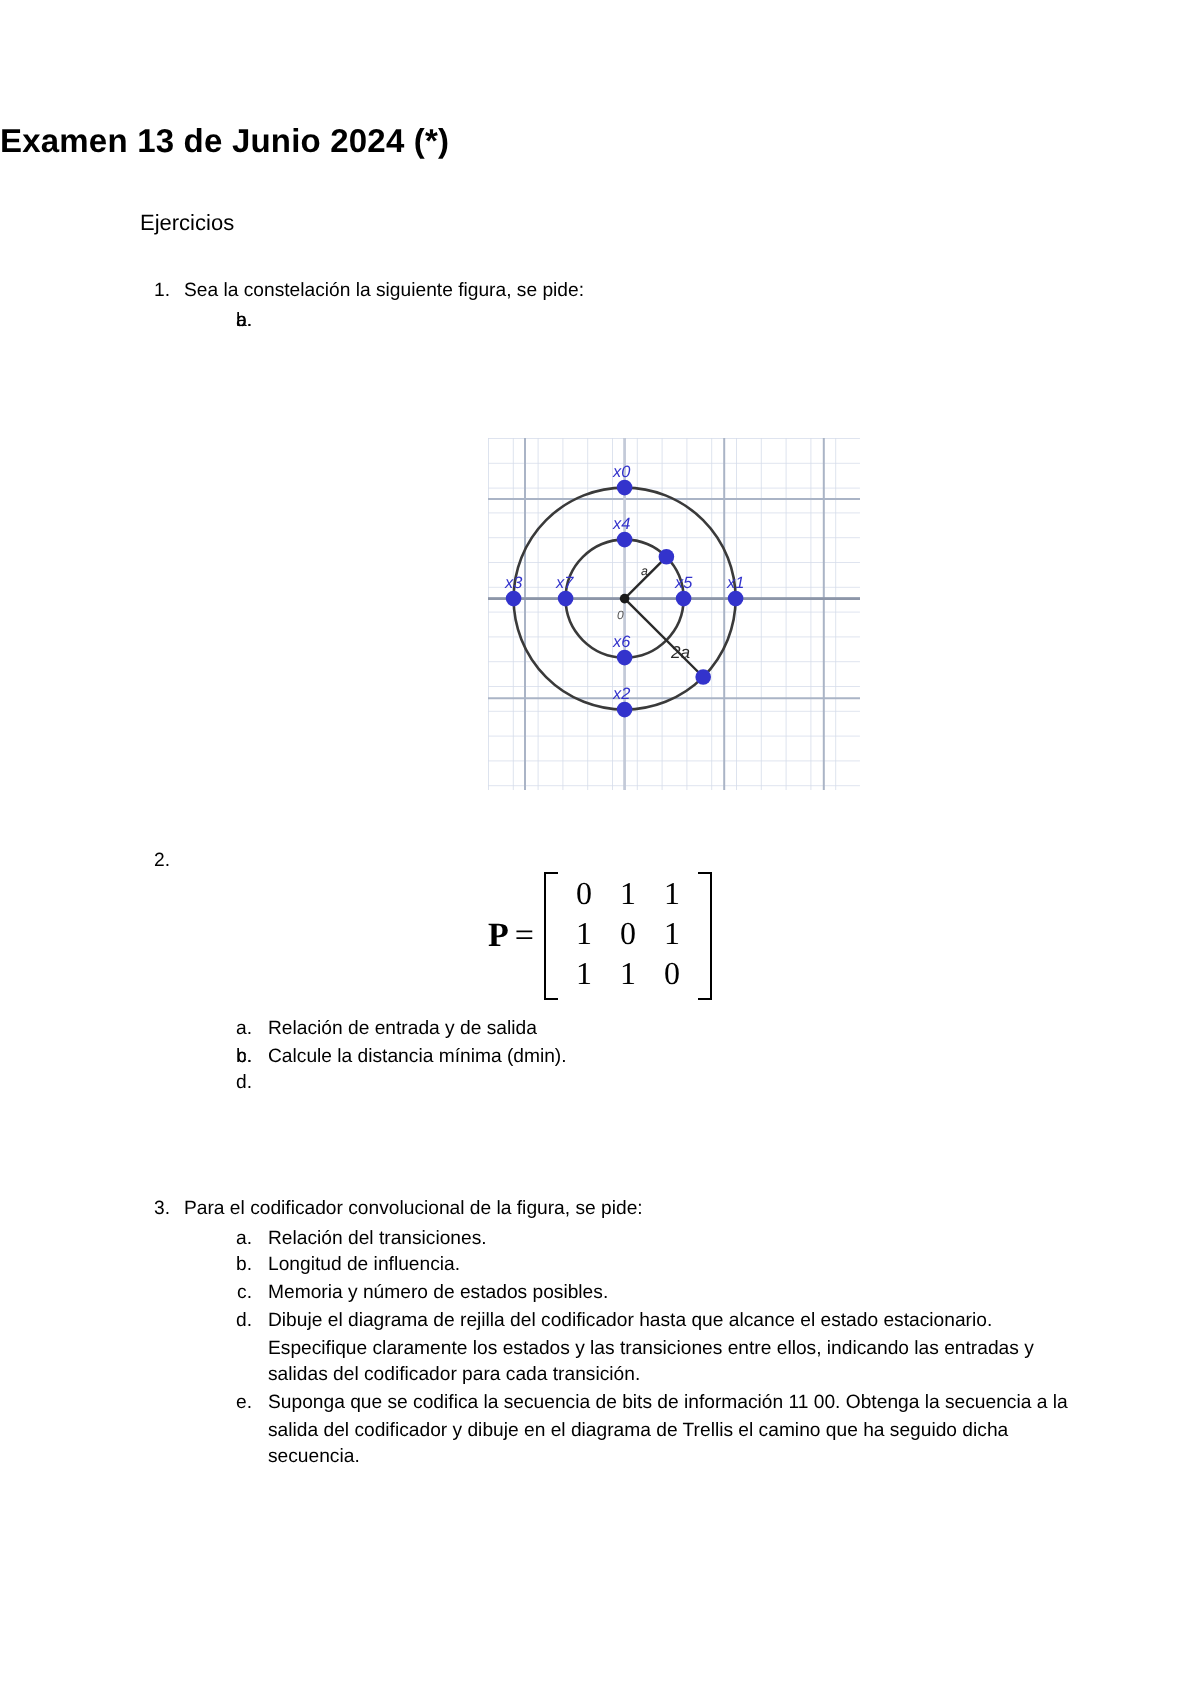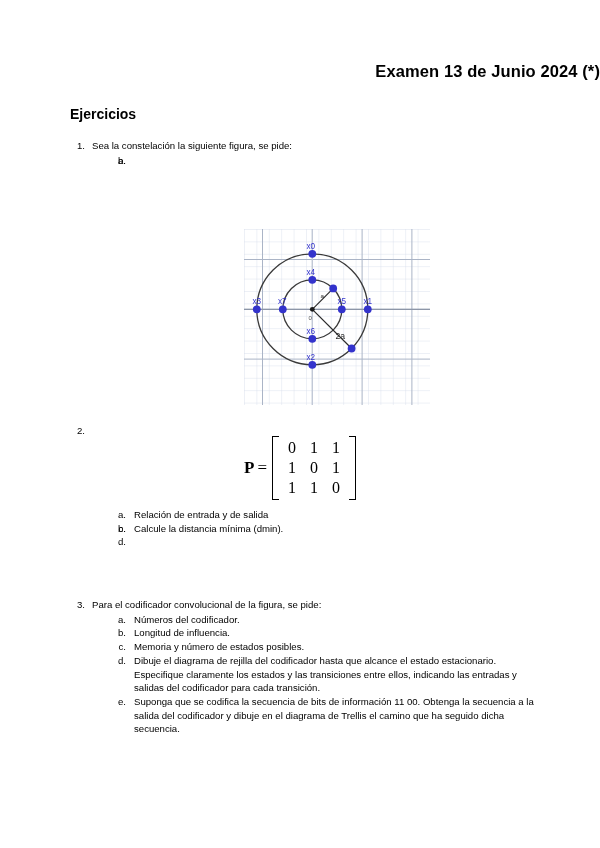--- a/index.html
+++ b/index.html
@@ -22,32 +22,31 @@
     width: 600px;
     height: 848px;
     background: #fff;
   }
 
   .doc-title {
     position: absolute;
     left: 0;
     top: 62px;
     width: 600px;
-    text-align: right;
+    text-align: left;
     font-size: 16.5px;
     font-weight: bold;
     letter-spacing: 0.1px;
   }
 
   .section-label {
     position: absolute;
     left: 70px;
     top: 106px;
-    font-size: 14px;
-    font-weight: bold;
+    font-size: 11px;
   }
 
   
   .ex {
     position: absolute;
     left: 70px;
     width: 468px;
     font-size: 9.6px;
     line-height: 1.43;
   }
@@ -80,23 +79,24 @@
     top: 0;
     width: 14px;
     text-align: right;
   }
   .justify { text-align: justify; }
 
   
   .fig1 {
     position: absolute;
     left: 244px;
-    top: 229px;
+    top: 219px;
     width: 186px;
     height: 176px;
+    font-style: italic;
   }
   .fig1 svg { display: block; }
 
   
   .matrix-wrap {
     position: absolute;
     left: 0;
     top: 436px;
     width: 600px;
     text-align: center;
@@ -303,21 +303,21 @@
   </div>
 
   <div class="ex" style="top:598px;">
     <div class="ex-head">
       <span class="ex-num">3.</span>
       <span>Para el codificador convolucional de la figura, se pide:</span>
     </div>
     <ul class="sub-list">
       <li class="sub-item">
         <span class="sub-letter">a.</span>
-        <span>Números del codificador.</span>
+        <span>Relación del transiciones.</span>
       </li>
       <li class="sub-item">
         <span class="sub-letter">b.</span>
         <span>Longitud de influencia.</span>
       </li>
       <li class="sub-item">
         <span class="sub-letter">c.</span>
         <span>Memoria y número de estados posibles.</span>
       </li>
       <li class="sub-item" style="width:404px;">

